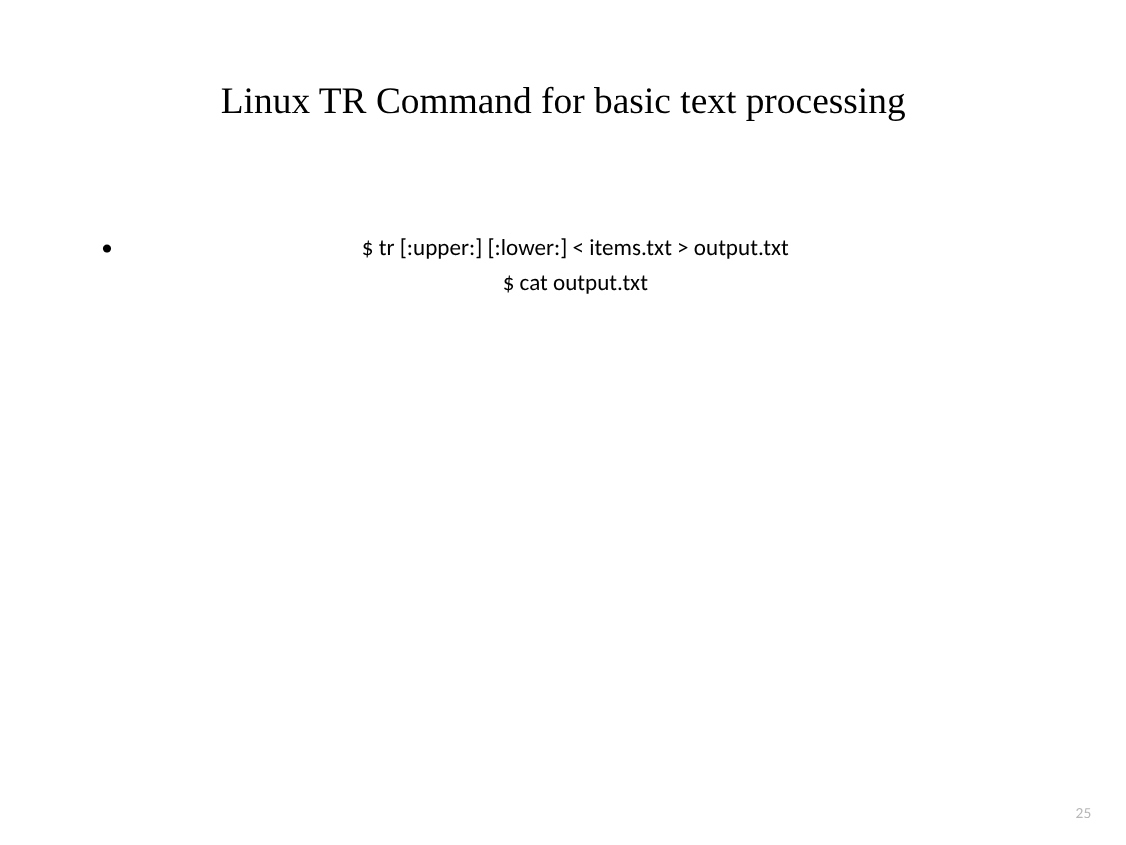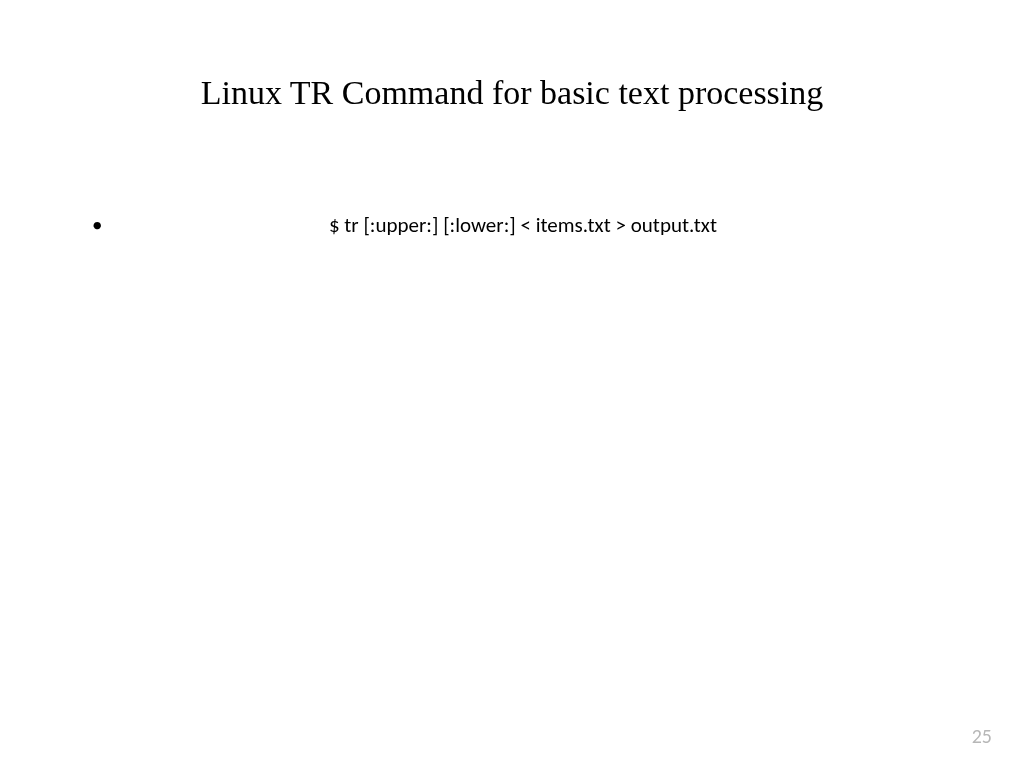--- a/index.html
+++ b/index.html
@@ -56,30 +56,31 @@
       display: block;
     }
     .bullet-line2 {
       display: block;
     }
     .page-number {
       position: absolute;
       bottom: 20px;
       right: 32px;
       font-family: Calibri, "Segoe UI", Arial, sans-serif;
-      font-size: 20px;
+      font-size: 14px;
       color: #b7b7b7;
     }
   </style>
 </head>
 <body>
 
 <h1 class="slide-title">Linux TR Command for basic text processing</h1>
 
 <div class="content-area">
   <ul class="bullet-list">
     <li class="bullet-item">
       <span class="bullet-line1">$ tr [:upper:] [:lower:] &lt; items.txt &gt; output.txt</span>
+      <span class="bullet-line2">$ cat output.txt</span>
     </li>
   </ul>
 </div>
 
 <div class="page-number">25</div>
 
 </body></html>

